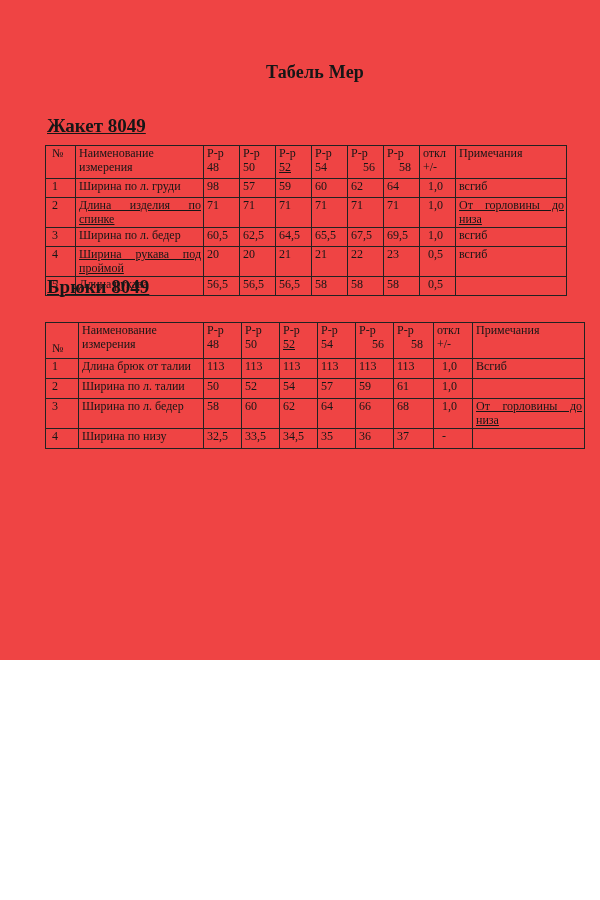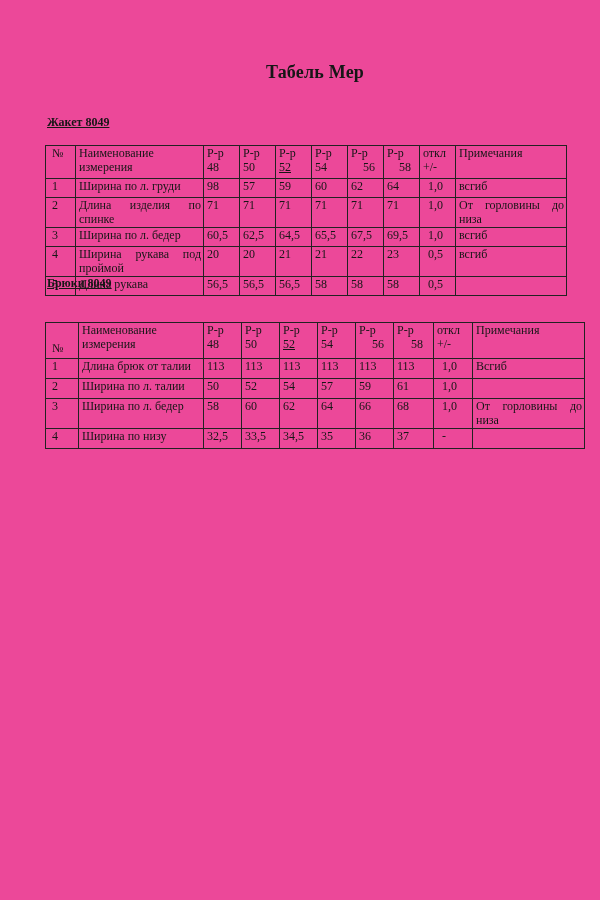--- a/index.html
+++ b/index.html
@@ -1,27 +1,27 @@
 <!DOCTYPE html>
 <html><head>
 <meta charset="utf-8">
 <style>
   html,body{margin:0;padding:0;background:#fff;}
   .page{
-    position:relative;width:600px;height:900px;background:#ec4899;overflow:hidden;
+    position:relative;width:600px;height:660px;background:#ef4444;overflow:hidden;
     font-family:"Liberation Serif","DejaVu Serif",serif;color:#161616;
   }
   .title{
     position:absolute;top:62px;left:45px;width:540px;text-align:center;
     font-size:18px;font-weight:bold;letter-spacing:.2px;
   }
   .model-line{position:absolute;top:95px;left:47px;font-size:14px;white-space:nowrap;}
   .model-line .bu{font-weight:bold;text-decoration:underline;}
   .sec-head{
-    position:absolute;left:47px;font-size:12px;font-weight:bold;text-decoration:underline;
+    position:absolute;left:47px;font-size:19px;font-weight:bold;text-decoration:underline;
   }
   .sec-head.jacket{top:115px;}
   .sec-head.trousers{top:276px;}
   table{
     position:absolute;left:45px;border-collapse:collapse;table-layout:fixed;
   }
   table.jacket{top:145px;width:521px;}
   table.trousers{top:322px;width:539px;}
   td{
     border:1px solid #222;vertical-align:top;
@@ -30,21 +30,21 @@
   }
   tr.head td{height:30px;}
   table.trousers tr.head td{height:31px;}
   tr.single td{height:16px;}
   table.trousers tr.single td{height:17px;}
   .l{display:block;}
   .u{text-decoration:underline;}
   .ind{padding-left:6px;text-align:center;}
   td.numcol{padding-left:6px;}
   td.devcol{padding-left:8px;}
-  td.just{text-align:justify;}
+  td.just{text-align:justify;text-decoration:underline;}
   td.vbot{vertical-align:bottom;padding-bottom:3px;}
 </style>
 </head>
 <body>
 
 <div class="page">
 
   <div class="title">Табель Мер</div>
 
 

